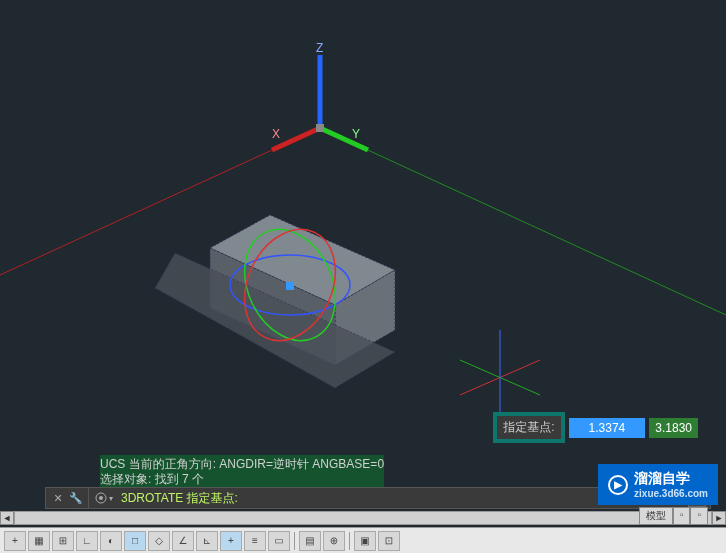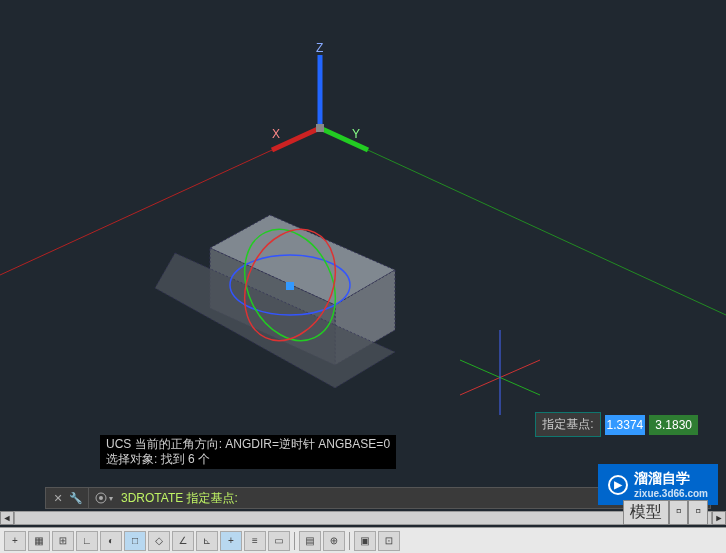--- a/index.html
+++ b/index.html
@@ -22,44 +22,44 @@
   right: 28px;
   top: 412px;
   display: flex;
   align-items: center;
   gap: 4px;
 }
 .tooltip-label {
   background: #3a3a3a;
   color: #ccc;
   padding: 3px 6px;
-  border: 1px solid #0f766e;
+  border: 4px solid #0f766e;
   font-size: 12px;
 }
 .tooltip-val1 {
   background: #3399ff;
   color: #fff;
-  padding: 3px 2px;
+  padding: 3px 20px;
   font-size: 12px;
 }
 .tooltip-val2 {
   background: #2e7d32;
   color: #fff;
   padding: 3px 6px;
   font-size: 12px;
 }
 .cmd-history {
   position: absolute;
-  bottom: 84px;
+  bottom: 64px;
   left: 100px;
-  background: #000000;
+  background: #14532d;
   color: #d0d0d0;
   font-size: 12px;
   line-height: 15px;
-  padding: 2px 6px;
+  padding: 2px 0;
 }
 .cmd-bar {
   position: absolute;
   bottom: 44px;
   left: 45px;
   right: 15px;
   height: 22px;
   background: #3a3a3a;
   display: flex;
   align-items: center;
@@ -130,21 +130,21 @@
 .scrollbar-thumb {
   flex: 1;
   background: #d0d0d0;
   border: 1px solid #999;
 }
 .tabs-right {
   position: absolute;
   right: 18px;
   bottom: 28px;
   display: flex;
-  font-size: 16px;
+  font-size: 10px;
 }
 .tab {
   background: #d8d8d8;
   border: 1px solid #888;
   padding: 1px 6px;
   color: #333;
 }
 .status-bar {
   position: absolute;
   bottom: 0;
@@ -252,21 +252,21 @@
   </svg>
 
   <div class="tooltip-box">
     <span class="tooltip-label">指定基点:</span>
     <span class="tooltip-val1">1.3374</span>
     <span class="tooltip-val2">3.1830</span>
   </div>
 
   <div class="cmd-history">
     <div>UCS 当前的正角方向:  ANGDIR=逆时针  ANGBASE=0</div>
-    <div>选择对象: 找到 6 个</div>
+    <div>选择对象: 找到 7 个</div>
   </div>
 </div>
 
 <div class="cmd-bar">
   <div class="cmd-buttons">
     <div class="cmd-btn">✕</div>
     <div class="cmd-btn">🔧</div>
   </div>
   <div class="cmd-gear">
     <svg width="16" height="16" viewBox="0 0 16 16">

